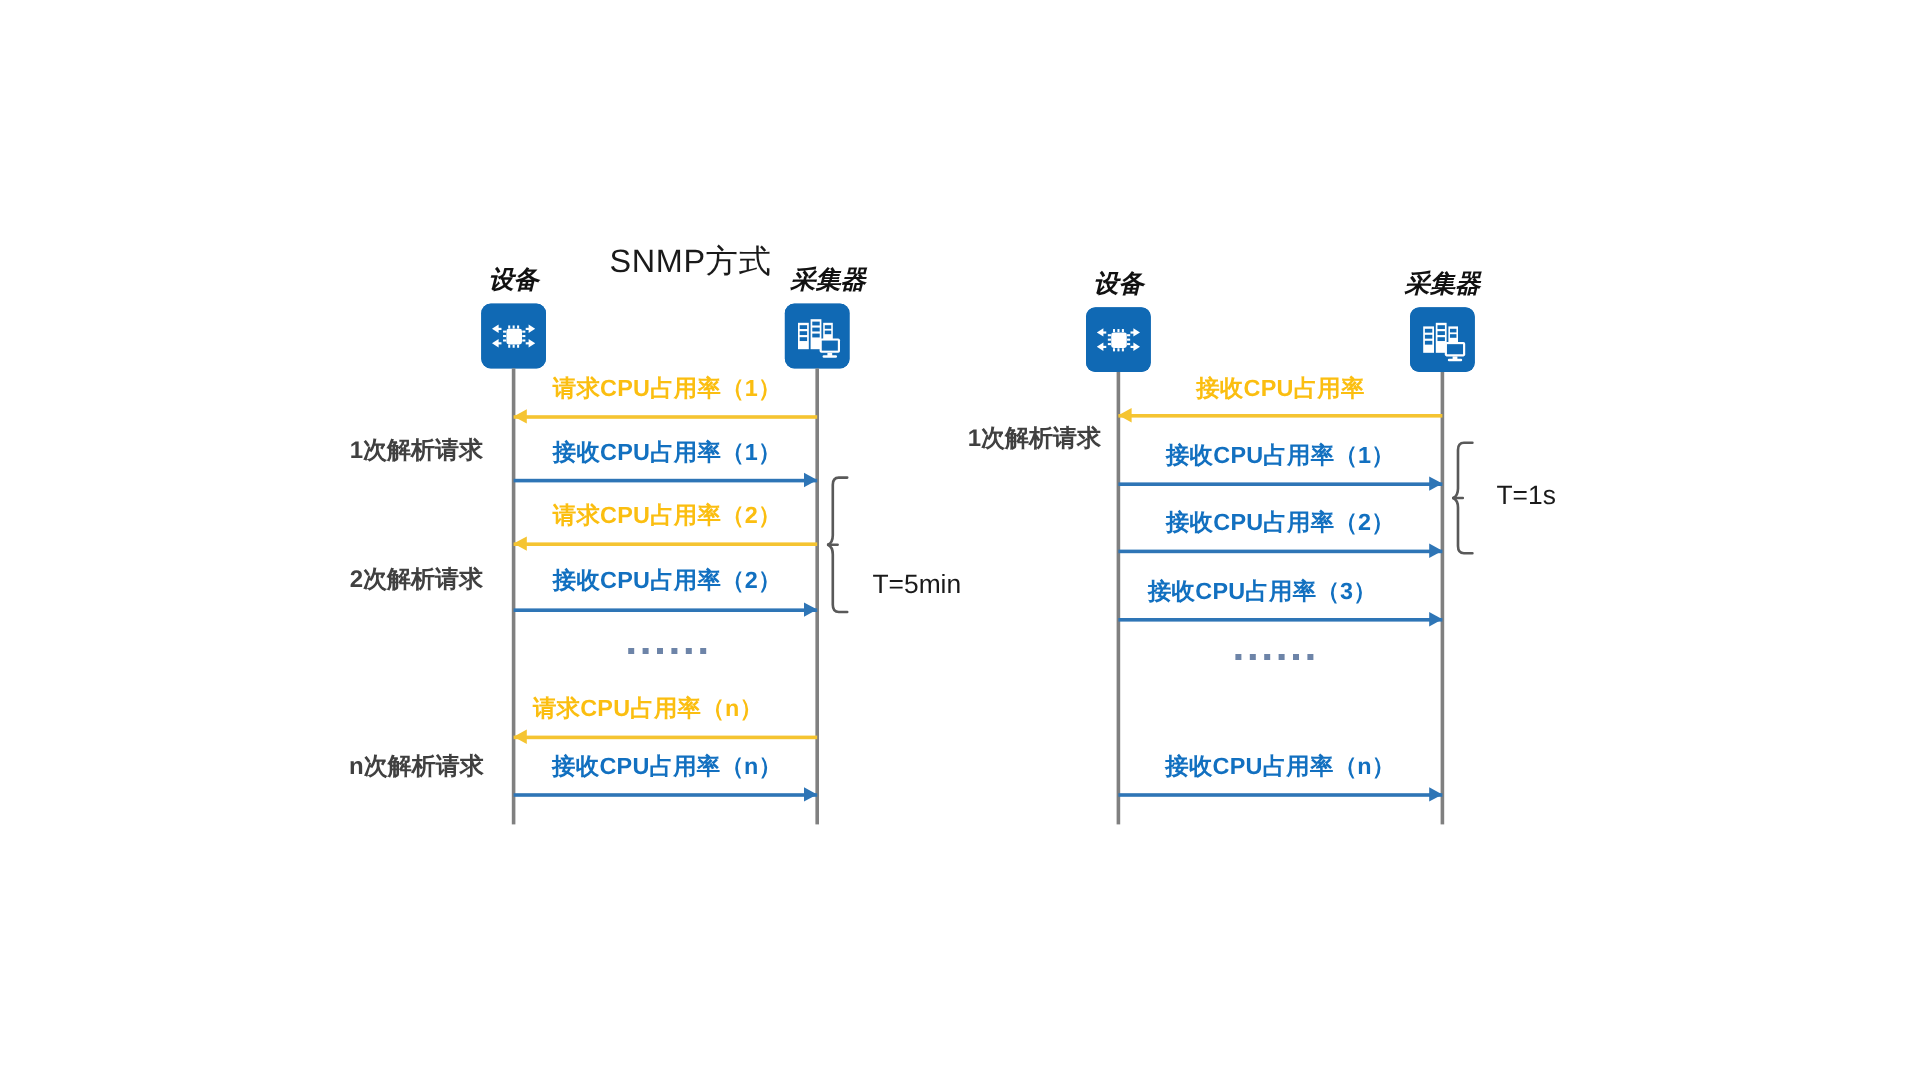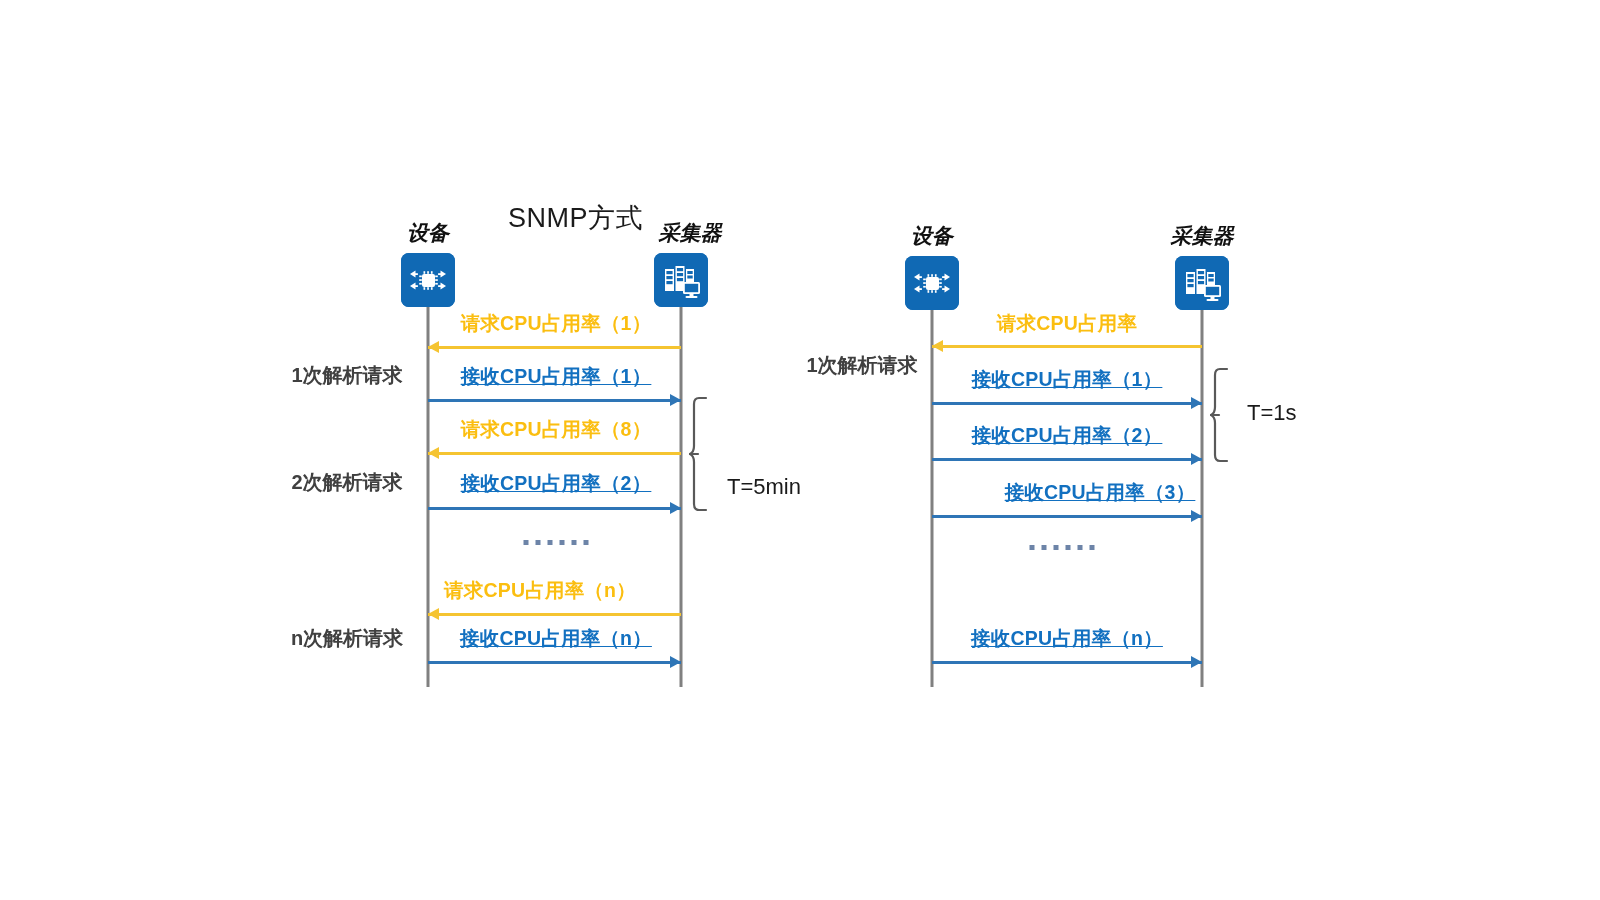--- a/index.html
+++ b/index.html
@@ -64,21 +64,21 @@
   
   .msg-label {
     position: absolute;
     font-size: 19.5px;
     font-weight: 700;
     white-space: nowrap;
     transform: translateX(-50%);
     letter-spacing: .2px;
   }
   .msg-label.req  { color: #FBBE10; }
-  .msg-label.resp { color: #1270C0; text-decoration: underline; }
+  .msg-label.resp { color: #1270C0; }
 
   .arrow-line {
     position: absolute;
     height: 3px;
   }
   .arrow-line.req  { background: #F5C431; }
   .arrow-line.resp { background: #2E75B6; }
 
   .arrow-head {
     position: absolute;
@@ -196,21 +196,21 @@
     <div class="lifeline" style="left:681px; top:307px; height:380px;"></div>
 
     <div class="msg-label req" style="left:556px; top:310px;">请求CPU占用率（1）</div>
     <div class="arrow-line req" style="left:428px; top:346px; width:253px;"></div>
     <div class="arrow-head left" style="left:428px; top:341px;"></div>
 
     <div class="msg-label resp" style="left:556px; top:363px;">接收CPU占用率（1）</div>
     <div class="arrow-line resp" style="left:428px; top:399px; width:253px;"></div>
     <div class="arrow-head right" style="left:670px; top:394px;"></div>
 
-    <div class="msg-label req" style="left:556px; top:416px;">请求CPU占用率（8）</div>
+    <div class="msg-label req" style="left:556px; top:416px;">请求CPU占用率（2）</div>
     <div class="arrow-line req" style="left:428px; top:452px; width:253px;"></div>
     <div class="arrow-head left" style="left:428px; top:447px;"></div>
 
     <div class="msg-label resp" style="left:556px; top:470px;">接收CPU占用率（2）</div>
     <div class="arrow-line resp" style="left:428px; top:507px; width:253px;"></div>
     <div class="arrow-head right" style="left:670px; top:502px;"></div>
 
     <div class="ellipsis" style="left:556px; top:540px;">
       <i></i>
         <i></i>
@@ -295,33 +295,33 @@
         <rect x="29" y="29" width="17" height="12" rx="1.5" fill="#ffffff"></rect>
         <rect x="30.8" y="30.8" width="13.4" height="8.4" fill="#1069B4"></rect>
         <rect x="35.5" y="41" width="4" height="2.6" fill="#ffffff"></rect>
         <rect x="31.5" y="43" width="12" height="2.1" rx="1" fill="#ffffff"></rect>
       </svg>
     </div>
 
     <div class="lifeline" style="left:932px; top:310px; height:377px;"></div>
     <div class="lifeline" style="left:1202px; top:310px; height:377px;"></div>
 
-    <div class="msg-label req" style="left:1067px; top:310px;">请求CPU占用率</div>
+    <div class="msg-label req" style="left:1067px; top:310px;">接收CPU占用率</div>
     <div class="arrow-line req" style="left:932px; top:345px; width:270px;"></div>
     <div class="arrow-head left" style="left:932px; top:340px;"></div>
 
     <div class="msg-label resp" style="left:1067px; top:366px;">接收CPU占用率（1）</div>
     <div class="arrow-line resp" style="left:932px; top:402px; width:270px;"></div>
     <div class="arrow-head right" style="left:1191px; top:397px;"></div>
 
     <div class="msg-label resp" style="left:1067px; top:422px;">接收CPU占用率（2）</div>
     <div class="arrow-line resp" style="left:932px; top:458px; width:270px;"></div>
     <div class="arrow-head right" style="left:1191px; top:453px;"></div>
 
-    <div class="msg-label resp" style="left:1100px; top:479px;text-align:center;">接收CPU占用率（3）</div>
+    <div class="msg-label resp" style="left:1052px; top:479px;text-align:center;">接收CPU占用率（3）</div>
     <div class="arrow-line resp" style="left:932px; top:515px; width:270px;"></div>
     <div class="arrow-head right" style="left:1191px; top:510px;"></div>
 
     <div class="ellipsis" style="left:1062px; top:545px;">
       <i></i>
         <i></i>
         <i></i>
         <i></i>
         <i></i>
         <i></i>

